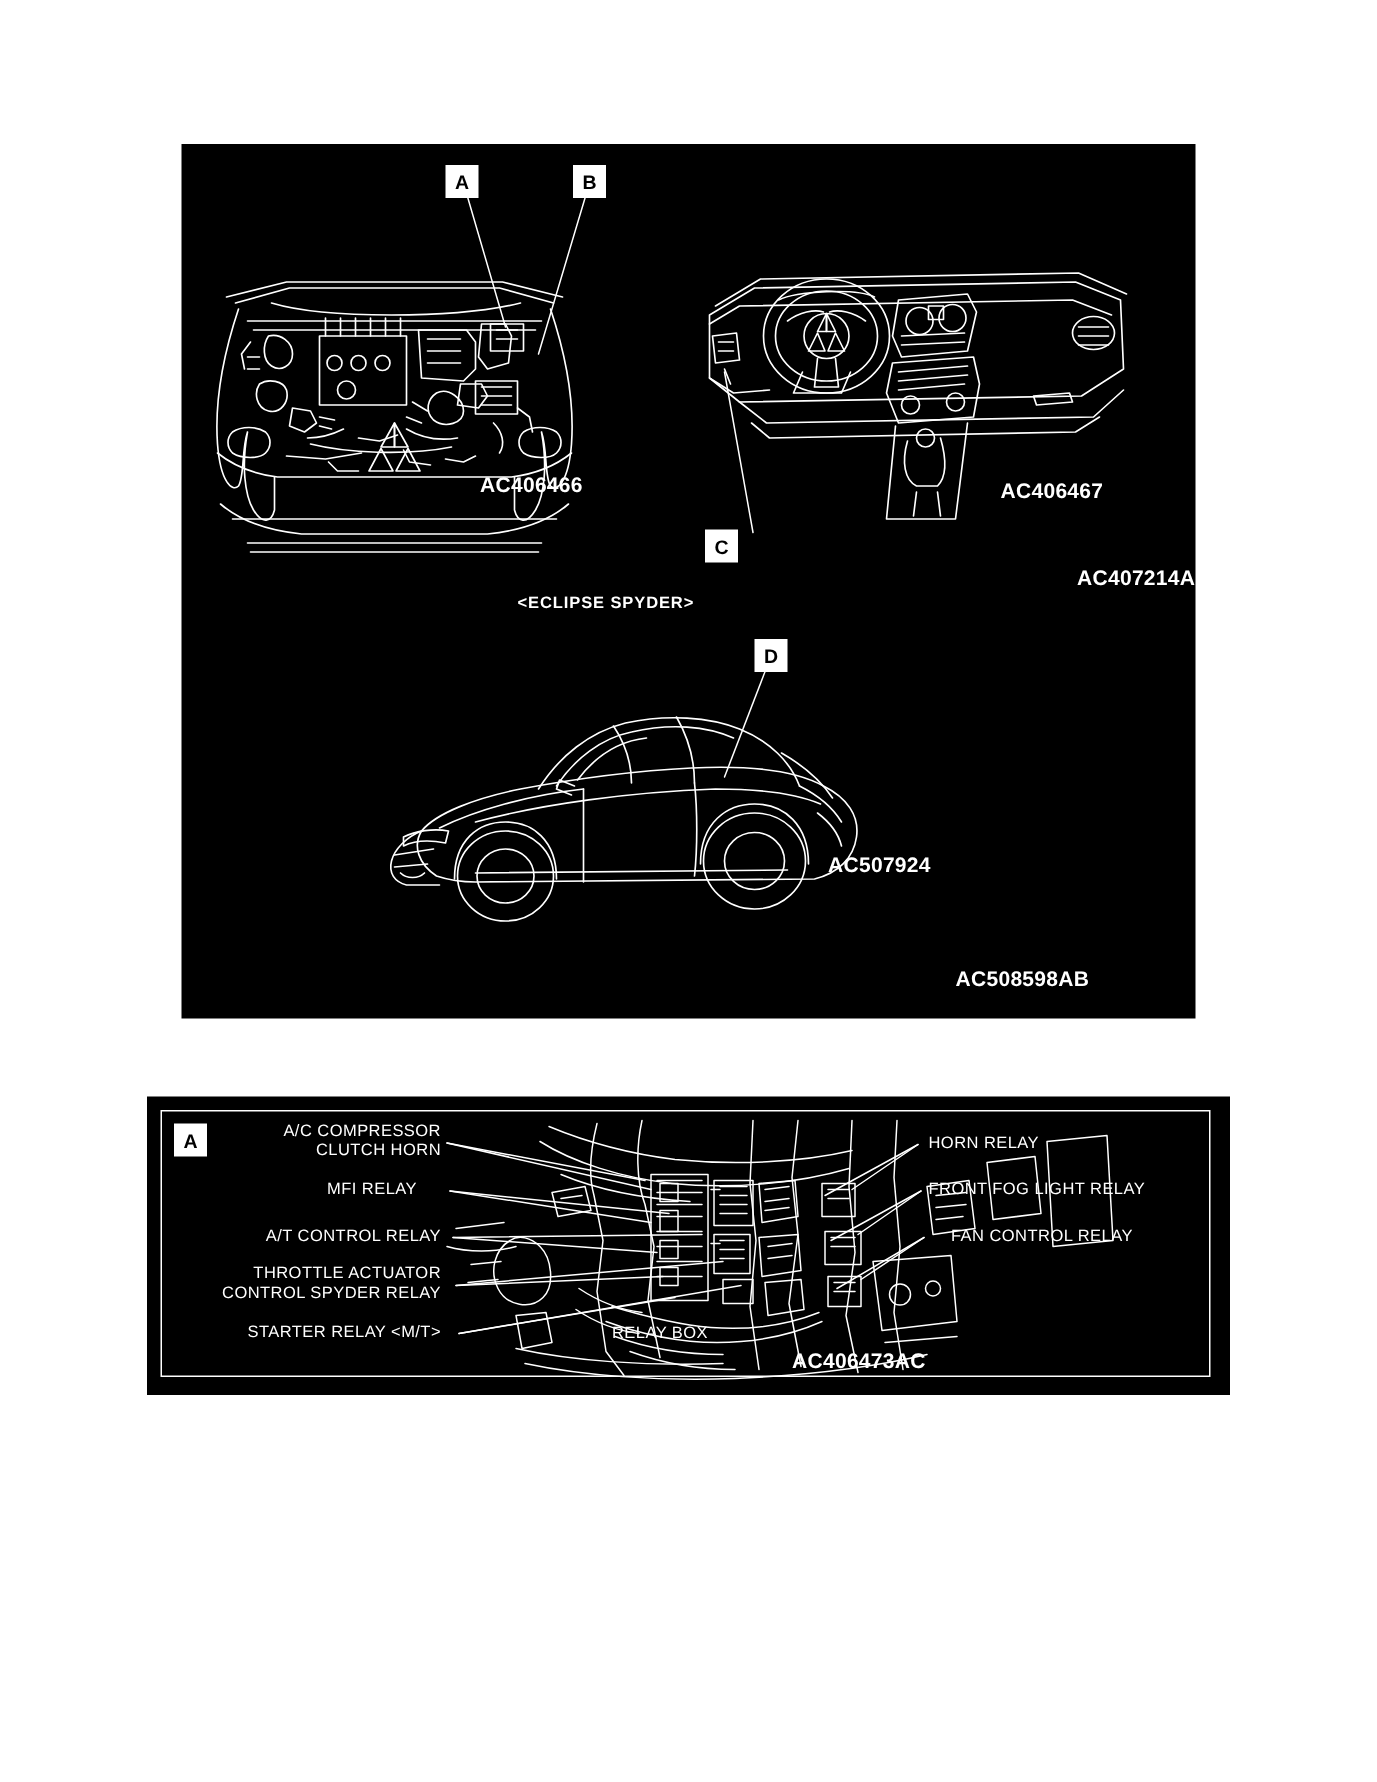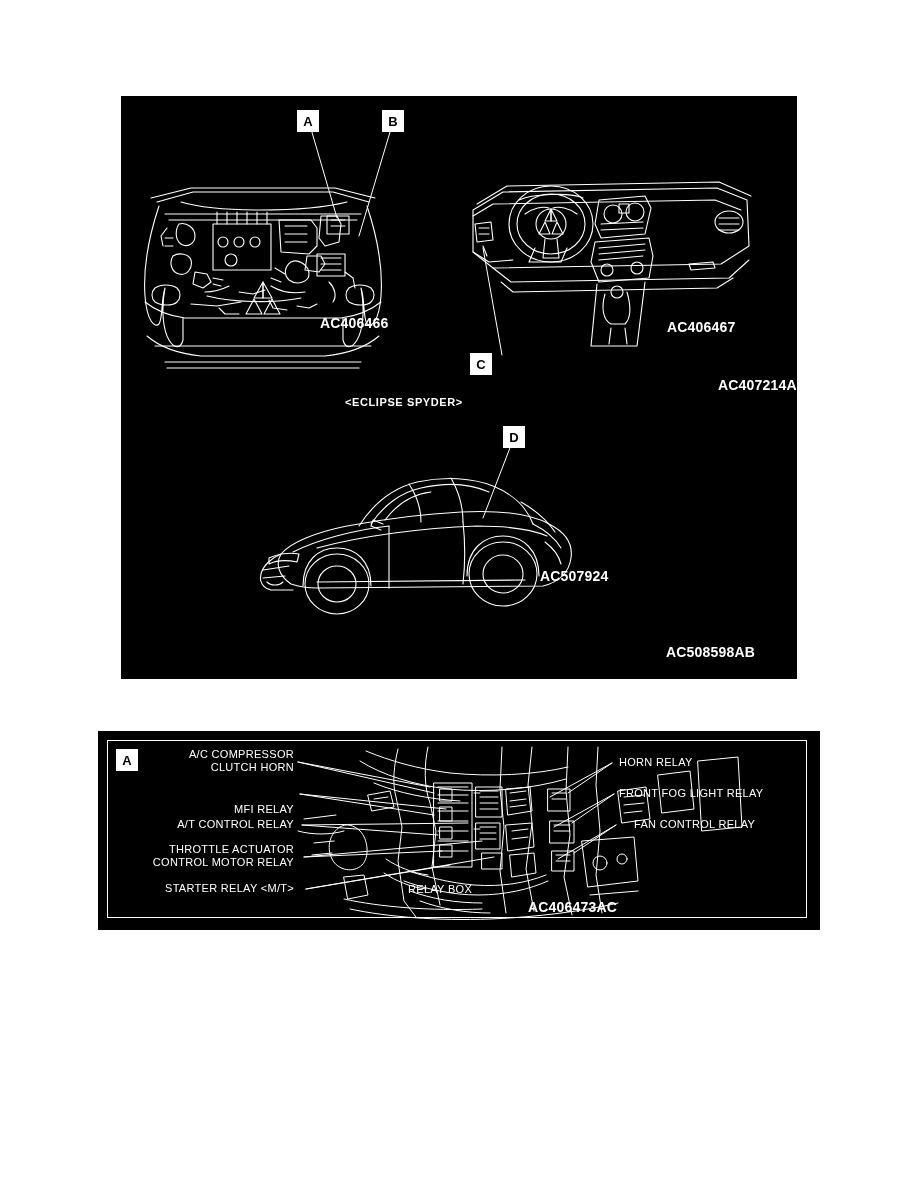--- a/index.html
+++ b/index.html
@@ -288,25 +288,25 @@
   </svg>
 
   <div class="callout" style="left:176px; top:14px;">A</div>
   <div class="callout" style="left:261px; top:14px;">B</div>
   <div class="callout" style="left:349px; top:257px;">C</div>
   <div class="callout" style="left:382px; top:330px;">D</div>
 
   <div class="refcode" style="left:199px; top:219px;">AC406466</div>
   <div class="refcode" style="left:546px; top:223px;">AC406467</div>
   <div class="refcode" style="left:597px; top:281px;">AC407214AC</div>
-  <div class="refcode" style="left:419px; top:472px;">AC507924</div>
+  <div class="refcode" style="left:431px; top:472px;">AC507924</div>
 
   <div class="section-title" style="left:224px; top:300px;">&lt;ECLIPSE SPYDER&gt;</div>
 
-  <div class="refcode" style="left:545px; top:548px;">AC508598AB</div>
+  <div class="refcode" style="left:516px; top:548px;">AC508598AB</div>
 </div>
 
 <div class="panel" id="panel-bottom">
   <div class="inner-frame"></div>
 
   <svg class="art" viewBox="0 0 722 199">
     <g fill="none" stroke="#ffffff" stroke-width="1" stroke-linejoin="round" stroke-linecap="round">
 
       <g>
 
@@ -396,24 +396,24 @@
       <path d="M516 63 L456 96"></path>
       <path d="M518 94 L476 122"></path>
       <path d="M518 94 L460 128"></path>
     </g>
   </svg>
 
   <div class="callout" style="left:18px; top:18px;">A</div>
 
   <div class="relay-label left" style="left:196px; top:17px;">A/C COMPRESSOR
 CLUTCH HORN</div>
-  <div class="relay-label left" style="left:196px; top:56px;margin-top:16px;">MFI RELAY</div>
+  <div class="relay-label left" style="left:180px; top:56px;">MFI RELAY</div>
   <div class="relay-label left" style="left:196px; top:87px;">A/T CONTROL RELAY</div>
   <div class="relay-label left" style="left:196px; top:112px;">THROTTLE ACTUATOR
-CONTROL MOTOR RELAY</div>
+CONTROL SPYDER RELAY</div>
   <div class="relay-label left" style="left:196px; top:151px;">STARTER RELAY &lt;M/T&gt;</div>
 
   <div class="relay-label right" style="left:521px; top:25px;text-align:right;">HORN RELAY</div>
   <div class="relay-label right" style="left:521px; top:56px;">FRONT FOG LIGHT RELAY</div>
   <div class="relay-label right" style="left:536px; top:87px;">FAN CONTROL RELAY</div>
 
   <div class="relay-label" style="left:310px; top:152px;">RELAY BOX</div>
 
   <div class="refcode" style="left:430px; top:168px;">AC406473AC</div>
 </div>

